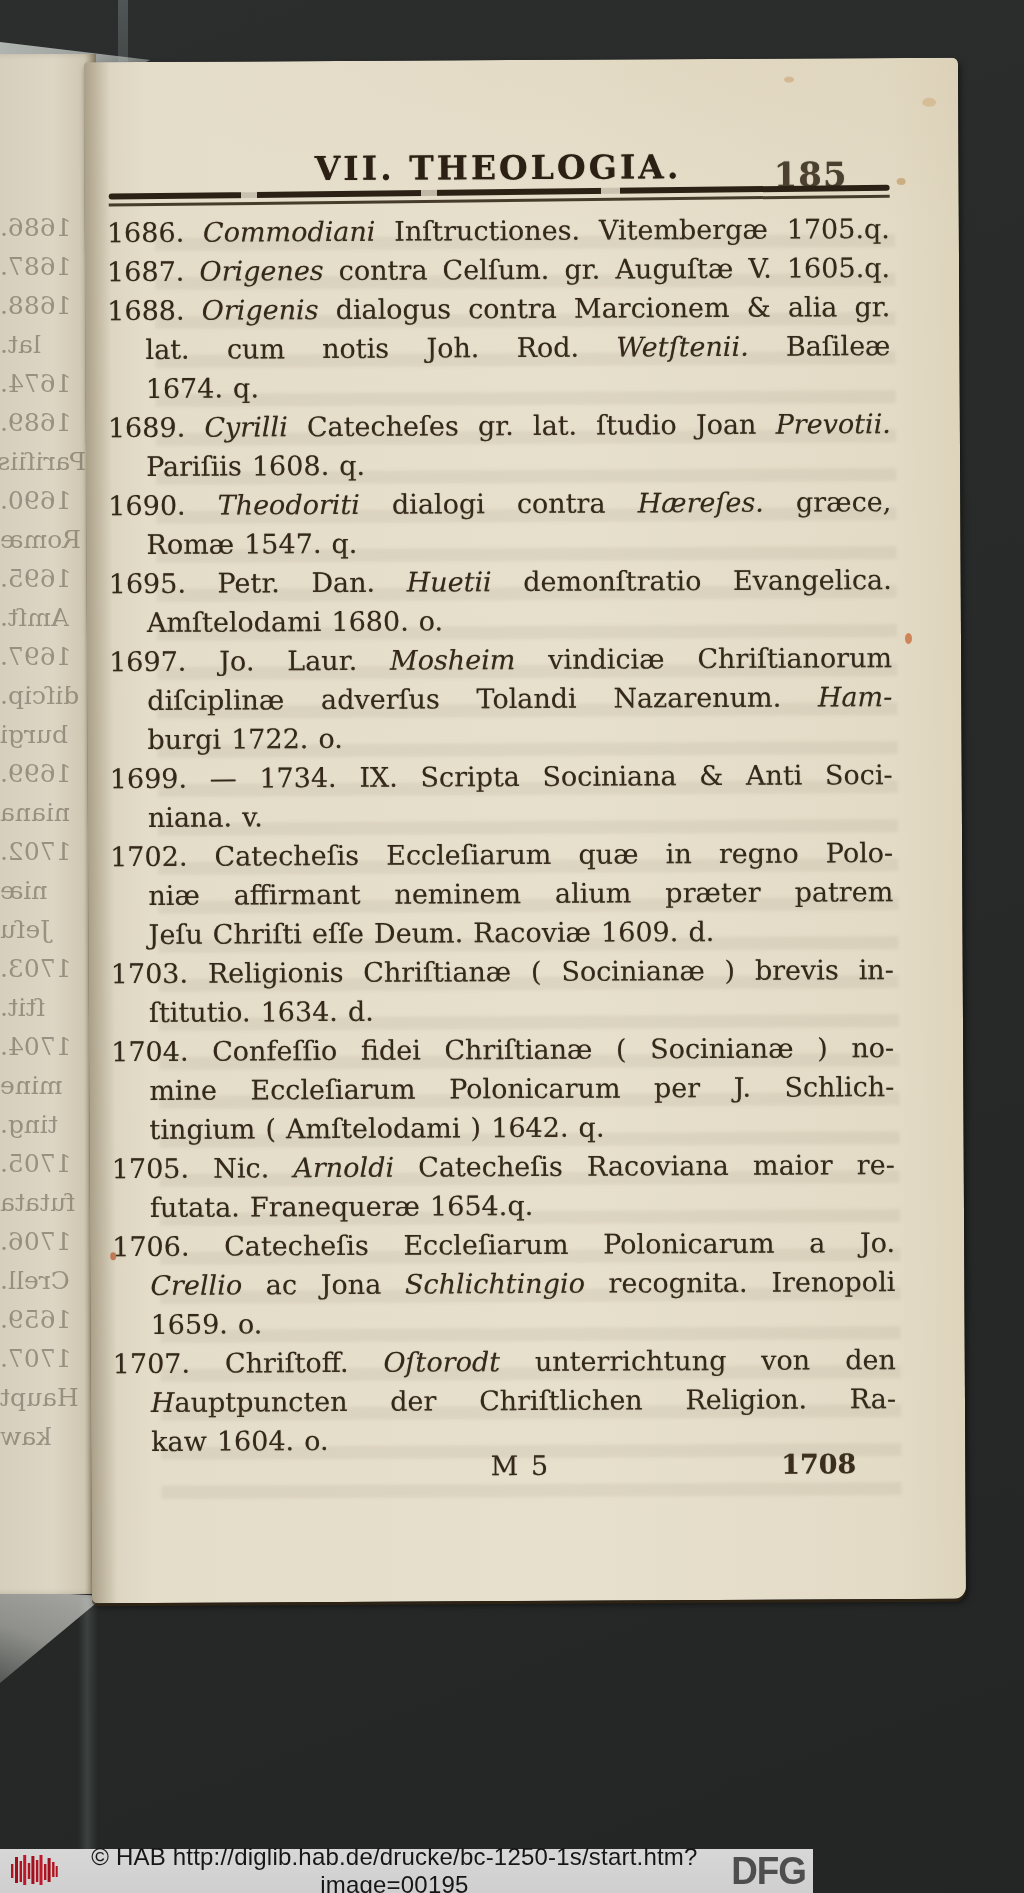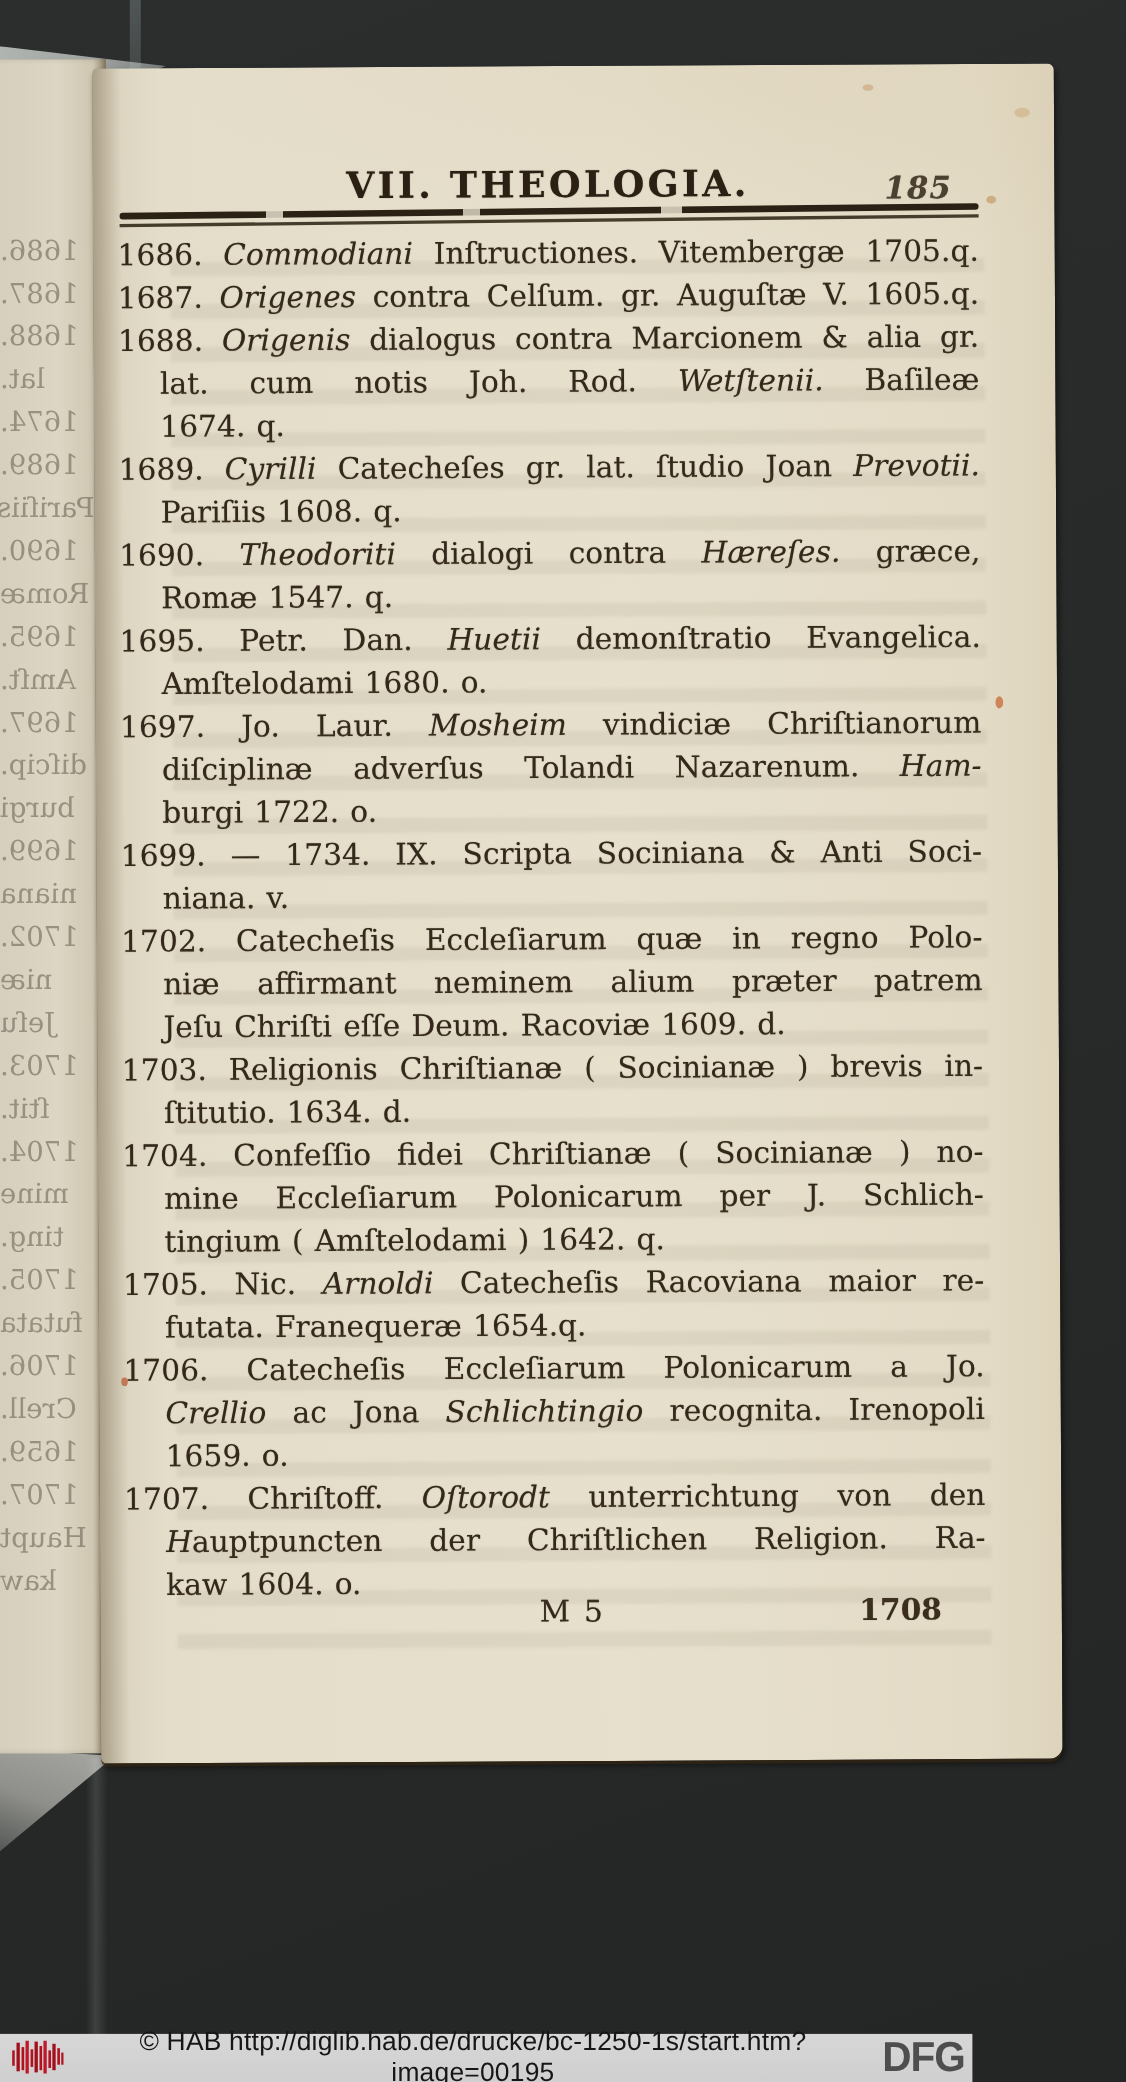--- a/index.html
+++ b/index.html
@@ -40,22 +40,22 @@
   .gutter-shade{position:absolute;left:0;top:0;bottom:0;width:26px;
     background:linear-gradient(90deg,rgba(96,80,52,.38),rgba(96,80,52,0));
     border-radius:4px 0 0 6px;pointer-events:none;}
   .ghost-overlay{position:absolute;left:70px;top:150px;width:740px;height:1300px;
     background:repeating-linear-gradient(180deg,rgba(0,0,0,0) 0 26px,rgba(104,92,68,.085) 26px 39px);
     filter:blur(1.4px);pointer-events:none;}
 
   .running-head{position:absolute;left:22px;top:88px;width:783px;text-align:center;}
   .head-title{font-size:33px;font-weight:bold;letter-spacing:3px;color:#2b2013;
     text-shadow:0 0 1px rgba(43,32,19,.6);}
-  .folio{position:absolute;right:24px;top:8px;font-size:28px;font-weight:bold;
-    color:#4c4031;letter-spacing:1px;text-shadow:0 0 1px rgba(76,64,49,.5);font-style:italic;}
+  .folio{position:absolute;right:42px;top:8px;font-size:34px;font-weight:bold;
+    color:#4c4031;letter-spacing:1px;text-shadow:0 0 1px rgba(76,64,49,.5);}
 
   .rule{position:absolute;left:24px;width:781px;transform:rotate(-0.35deg);}
   .rule-thick{top:129px;height:6px;
     background:linear-gradient(90deg,#2b2114 0 17%,rgba(43,33,20,.15) 17% 19%,#2b2114 19% 40%,rgba(43,33,20,.2) 40% 42%,#2b2114 42% 63%,rgba(43,33,20,.15) 63% 65.5%,#2b2114 65.5% 100%);
     border-radius:3px;}
   .rule-thin{top:139px;height:2.5px;background:#342a1b;opacity:.9;}
 
   .entries{position:absolute;left:22px;top:151px;width:783px;
     font-size:27px;line-height:39px;word-spacing:1.5px;
     text-shadow:0 0 1px rgba(51,40,26,.45);}
@@ -70,21 +70,21 @@
   .catch{position:absolute;right:40px;font-weight:bold;color:#3a2d1c;}
 
   .fox{position:absolute;border-radius:50%;pointer-events:none;}
   .fox1{left:812px;top:120px;width:9px;height:7px;background:#b98a4e;opacity:.55;}
   .fox2{left:818px;top:575px;width:7px;height:11px;background:#c4612c;opacity:.7;}
   .fox3{left:20px;top:1190px;width:6px;height:8px;background:#b5491f;opacity:.65;}
   .fox4{left:838px;top:40px;width:14px;height:9px;background:#c9a36a;opacity:.45;}
   .fox5{left:700px;top:18px;width:10px;height:6px;background:#c08a50;opacity:.4;}
 
   
-  .footer-bar{position:absolute;left:0;top:1849px;width:884px;height:44px;
+  .footer-bar{position:absolute;left:0;top:1849px;width:813px;height:44px;
     background:linear-gradient(180deg,#d7d7d7,#cfcfcf);
     display:flex;align-items:center;
     font-family:"Liberation Sans","DejaVu Sans",sans-serif;}
   .hab-logo{margin-left:11px;flex:0 0 auto;}
   .footer-text{flex:1 1 auto;text-align:center;font-size:24px;color:#161616;
     letter-spacing:0.2px;}
   .dfg-logo{flex:0 0 auto;margin-right:6px;font-size:38px;font-weight:700;
     color:#4e4e4e;letter-spacing:-1px;transform:scaleX(.97);
     font-family:"Liberation Sans","DejaVu Sans",sans-serif;}
 </style>

